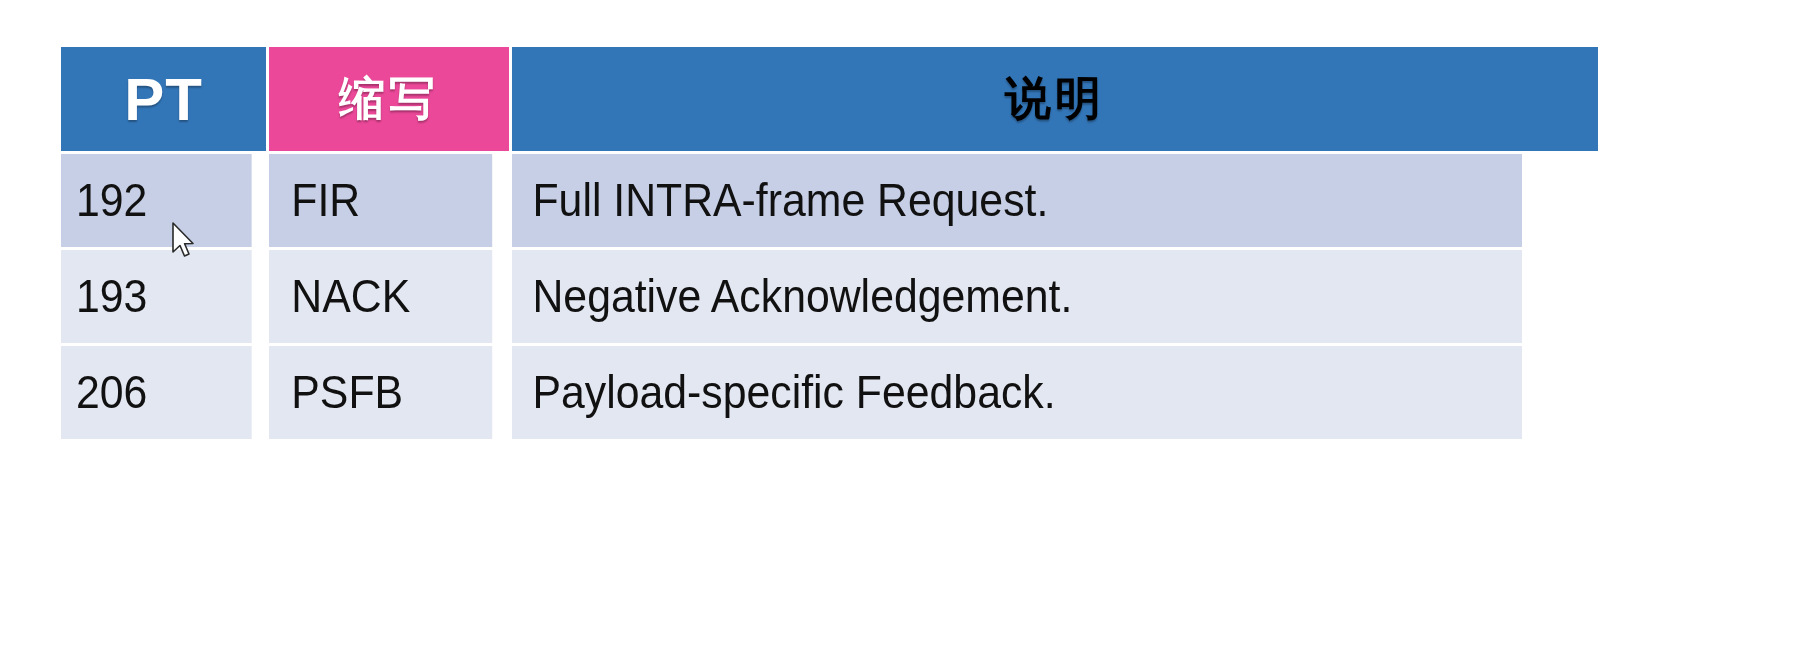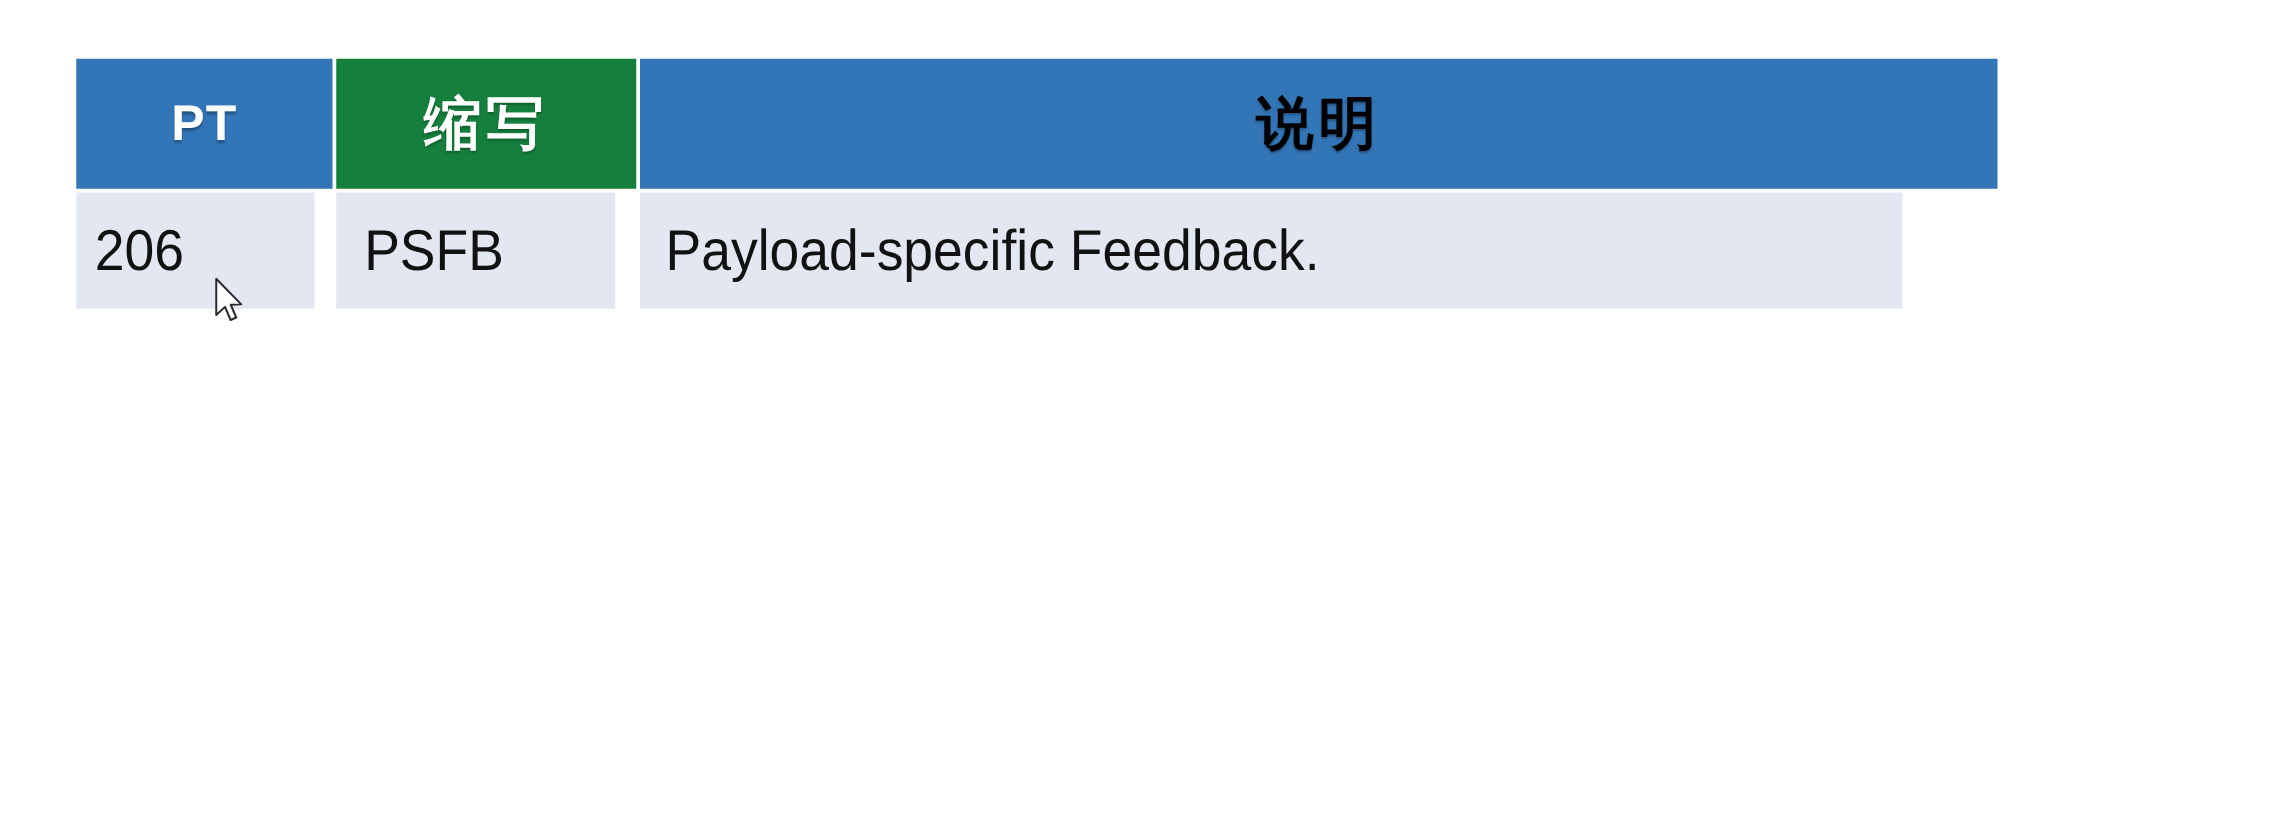--- a/index.html
+++ b/index.html
@@ -47,21 +47,21 @@
   
   .col-pt    { width: 205px; }
   .col-abbr  { width: 240px; }
   .col-desc  { width: 1086px; }
 
   
   #pt-table thead th {
     background: #3376b8;
     color: #ffffff;
     height: 104px;
-    font-size: 40px;
+    font-size: 60px;
     font-weight: bold;
     text-align: center;
     letter-spacing: 1px;
     text-shadow: 0 2px 2px rgba(0,0,0,0.30);
   }
   #pt-table thead th.h-cjk {
     font-size: 46px;
     letter-spacing: 4px;
   }
 
@@ -105,27 +105,49 @@
 
   <table id="pt-table">
     <colgroup>
       <col class="col-pt">
       <col class="col-abbr">
       <col class="col-desc">
     </colgroup>
     <thead>
       <tr>
         <th class="col-pt" style="background: rgb(51, 118, 184); color: rgb(255, 255, 255);">PT</th>
-        <th class="col-abbr h-cjk" style="background: #15803d; color: rgb(255, 255, 255);">缩写</th>
+        <th class="col-abbr h-cjk" style="background: #ec4899; color: rgb(255, 255, 255);">缩写</th>
         <th class="col-desc h-cjk" style="background: rgb(51, 118, 184); color: #000000;">说明</th>
       </tr>
     </thead>
     <tbody>
 
+      <tr class="row-odd">
+        <td class="col-pt" style="background: rgb(198, 207, 229); color: rgb(17, 17, 17);">
+          <span class="cell-inner">192</span>
+        </td>
+        <td class="col-abbr" style="background: rgb(198, 207, 229); color: rgb(17, 17, 17);">
+          <span class="cell-inner">FIR</span>
+        </td>
+        <td class="col-desc" style="background: rgb(198, 207, 229); color: rgb(17, 17, 17);">
+          <span class="cell-inner">Full INTRA-frame Request.</span>
+        </td>
+      </tr>
 
+      <tr class="row-even">
+        <td class="col-pt" style="background: rgb(227, 231, 242); color: rgb(17, 17, 17);">
+          <span class="cell-inner">193</span>
+        </td>
+        <td class="col-abbr" style="background: rgb(227, 231, 242); color: rgb(17, 17, 17);">
+          <span class="cell-inner">NACK</span>
+        </td>
+        <td class="col-desc" style="background: rgb(227, 231, 242); color: rgb(17, 17, 17);">
+          <span class="cell-inner">Negative Acknowledgement.</span>
+        </td>
+      </tr>
 
 
       <tr class="row-even">
         <td class="col-pt" style="background: rgb(227, 231, 242); color: rgb(17, 17, 17);">
           <span class="cell-inner">206</span>
         </td>
         <td class="col-abbr" style="background: rgb(227, 231, 242); color: rgb(17, 17, 17);">
           <span class="cell-inner">PSFB</span>
         </td>
         <td class="col-desc" style="background: rgb(227, 231, 242); color: rgb(17, 17, 17);">

